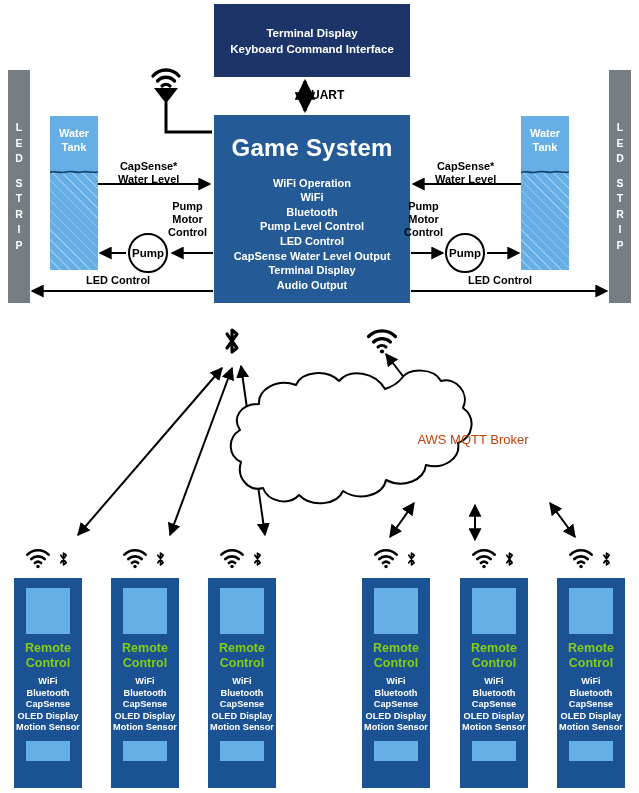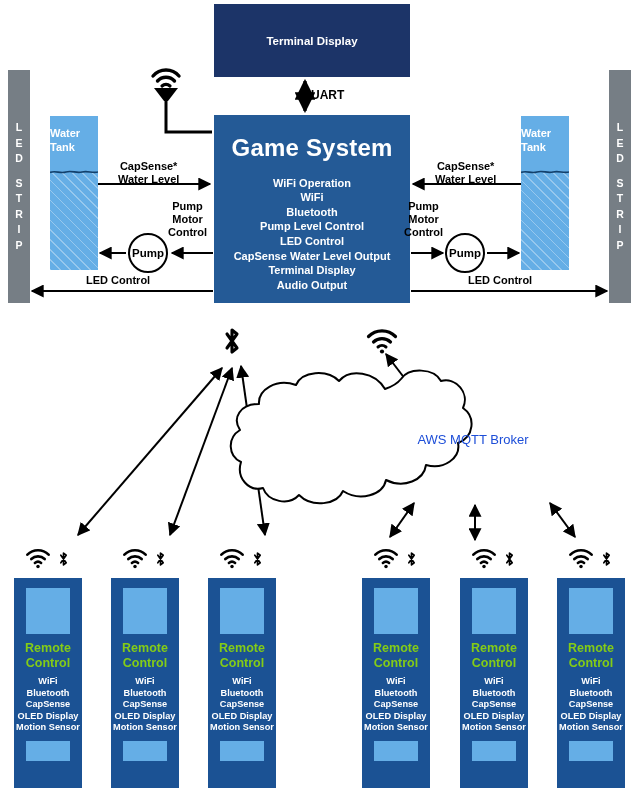--- a/index.html
+++ b/index.html
@@ -36,21 +36,21 @@
   }
   #led-strip-left{left:8px;}
   #led-strip-right{left:609px;}
   .led-strip .gap{height:9px;}
 
   
   .tank{top:116px;width:48px;height:154px;background:#65aee6;overflow:hidden;}
   #tank-left{left:50px;}
   #tank-right{left:521px;}
   .tank .tank-label{
-    position:absolute;left:0;right:0;top:10px;
+    position:absolute;left:0;right:0;top:10px;text-align:center;
     color:#ffffff;font-size:11px;font-weight:bold;line-height:14px;
   }
   .tank .water{
     position:absolute;left:0;right:0;bottom:0;height:97px;
     background:
       repeating-linear-gradient(45deg, rgba(255,255,255,.32) 0 1px, rgba(255,255,255,0) 1px 7px),
       #65aee6;
   }
   .tank .waterline{
     position:absolute;left:0;right:0;bottom:96px;height:4px;
@@ -63,21 +63,21 @@
   }
   #pump-left{left:128px;}
   #pump-right{left:445px;}
 
   
   .lbl{position:absolute;color:#000;font-size:11px;font-weight:bold;line-height:13px;text-align:center;white-space:nowrap;}
 
   
   #cloud-label{
     position:absolute;left:393px;top:432px;width:160px;text-align:center;
-    font-size:13px;color:#1d4ed8;
+    font-size:13px;color:#c2410c;
   }
 
   
   .remote{
     top:578px;width:68px;height:210px;background:#1b5294;
     display:flex;flex-direction:column;align-items:center;
   }
   .remote .screen{width:44px;height:46px;background:#65aee6;margin-top:10px;}
   .remote .rc-title{
     margin-top:7px;color:#84cc16;font-size:12.5px;font-weight:bold;line-height:15px;text-align:center;
@@ -150,20 +150,21 @@
              C 404,489 424,480 426,465
              C 444,470 461,458 458,443
              C 474,437 476,417 463,408
              C 470,393 456,377 441,381
              C 434,368 409,367 401,379
              C 397,384 391,387 385,389 Z" fill="#ffffff" stroke="#000" stroke-width="2" stroke-linejoin="round" transform="translate(0,0) scale(1)"></path>
   </svg>
 
   <div class="box center" id="terminal">
     <div>Terminal Display</div>
+    <div>Keyboard Command Interface</div>
   </div>
 
   <div class="box center" id="game-system">
     <div class="gs-title">Game System</div>
     <div class="gs-list">
       <div>WiFi Operation</div>
       <div>WiFi</div>
       <div>Bluetooth</div>
       <div>Pump Level Control</div>
       <div>LED Control</div>

